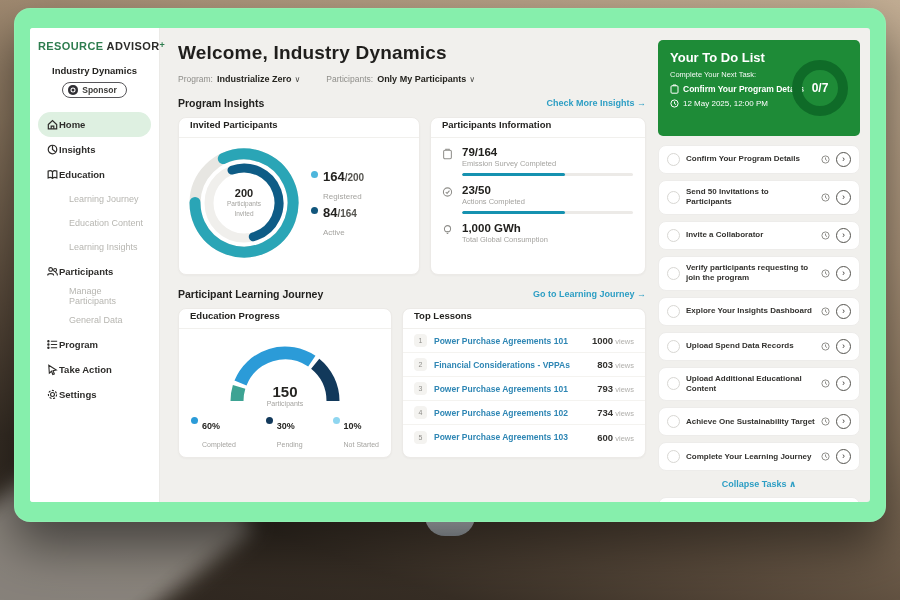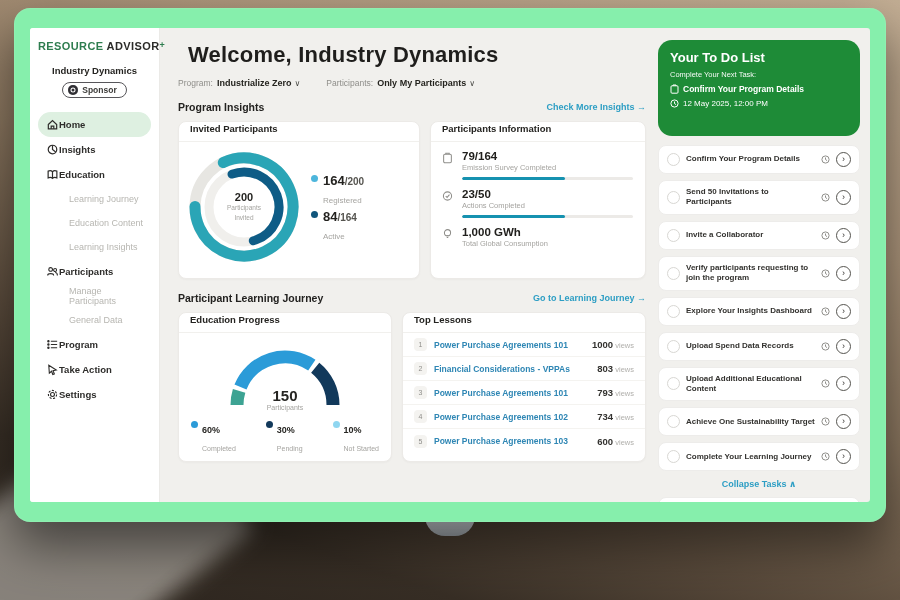--- a/index.html
+++ b/index.html
@@ -32,21 +32,21 @@
   .nav { margin-top:14px; }
   .nav-item { display:flex; align-items:center; gap:0; height:25px; padding:0 8px; border-radius:13px;
     font-size:9.5px; font-weight:bold; color:#2e2d2b; cursor:pointer; }
   .nav-item.active { background:#def0e1; }
   .nav-item svg { flex-shrink:0; }
   .nav-sub { height:24px; padding-left:31px; display:flex; align-items:center;
     font-size:9px; color:#b7b6b1; cursor:pointer; }
 
   
   .main { width:498px; padding:14px 12px 0 18px; flex-shrink:0; }
-  h1 { font-size:22px; letter-spacing:.2px; margin-bottom:10px; color:#1f1e1c;margin-left:10px; }
+  h1 { font-size:19px; letter-spacing:.2px; margin-bottom:10px; color:#1f1e1c; }
   .filters { display:flex; gap:26px; font-size:8.5px; color:#8f8e8a; align-items:center; }
   .filters b { color:#25241f; font-size:9px; margin-left:4px; }
   .chev { font-size:8px; color:#4a4a46; margin-left:3px; }
   .sec { display:flex; justify-content:space-between; align-items:center; margin:13px 0 8px 0; }
   .sec .t { font-size:10.5px; font-weight:bold; color:#232220; }
   .link { font-size:9px; font-weight:bold; color:#2d9ec4; cursor:pointer; }
   .cards { display:flex; gap:10px; }
   .card { background:#fff; border:1px solid #eceae7; border-radius:8px; box-shadow:0 1px 2px rgba(0,0,0,.03); }
   .card-h { padding:1px 11px 7px 11px; border-bottom:1px solid #f1f0ed; font-size:9.5px; font-weight:bold; color:#242320; }
 
@@ -86,21 +86,21 @@
   .lesson { display:flex; align-items:center; gap:7px; padding:0 11px; height:24px; border-bottom:1px solid #f4f3f0; }
   .lesson:last-child { border-bottom:none; }
   .rank { width:13px; height:13px; border-radius:4px; background:#f4f3f0; color:#8f8e8a; font-size:7px;
     display:flex; align-items:center; justify-content:center; flex-shrink:0; }
   .lesson .t { flex:1; font-size:8.5px; font-weight:bold; color:#2e86b4; cursor:pointer; white-space:nowrap; overflow:hidden; }
   .lesson .views { font-size:9.5px; font-weight:bold; color:#33322f; }
   .lesson .views small { font-size:7.5px; color:#b0afab; font-weight:normal; }
 
   
   .right { width:212px; padding:12px 10px 0 0; }
-  .todo-head { background:#1e8b37; border-radius:14px; padding:10px 12px; color:#fff; position:relative; height:96px; }
+  .todo-head { background:#1e8b37; border-radius:5px; padding:10px 12px; color:#fff; position:relative; height:96px; }
   .todo-head .title { font-size:13px; font-weight:bold; }
   .todo-head .sub { font-size:7.5px; margin-top:5px; opacity:.95; }
   .todo-head .task { font-size:8.5px; font-weight:bold; margin-top:5px; display:flex; gap:4px; align-items:center; }
   .todo-head .time { font-size:8px; margin-top:5px; display:flex; gap:4px; align-items:center; }
   .ring { position:absolute; right:12px; top:20px; width:56px; height:56px; border-radius:50%;
     border:10px solid #0f6b28; display:flex; align-items:center; justify-content:center;
     font-size:12px; font-weight:bold; color:#fff; }
   .tasks { margin-top:9px; display:flex; flex-direction:column; gap:6px; }
   .task-row { background:#fff; border:1px solid #edecea; border-radius:8px; padding:6px 8px;
     display:flex; align-items:center; gap:6px; cursor:pointer; }
@@ -373,20 +373,23 @@
             </svg>
         <span>Confirm Your Program Details</span>
       </div>
       <div class="time">
         <svg width="9" height="9" viewBox="0 0 9 9" fill="none" stroke="#fff" stroke-width="1">
               <circle cx="4.5" cy="4.5" r="3.6"></circle>
               <path d="M4.5 2.5 V4.5 L6 5.6"></path>
             </svg>
         <span>12 May 2025, 12:00 PM</span>
       </div>
+      <div class="ring">
+            <span>0/7</span>
+          </div>
     </div>
 
     <div class="tasks">
       <div class="task-row">
         <span class="cb"></span>
         <span class="lbl">Confirm Your Program Details</span>
         <svg class="tclock" width="9" height="9" viewBox="0 0 9 9" fill="none" stroke="#8f8e8a" stroke-width="1">
               <circle cx="4.5" cy="4.5" r="3.6"></circle>
               <path d="M4.5 2.5 V4.5 L6 5.6"></path>
             </svg>

